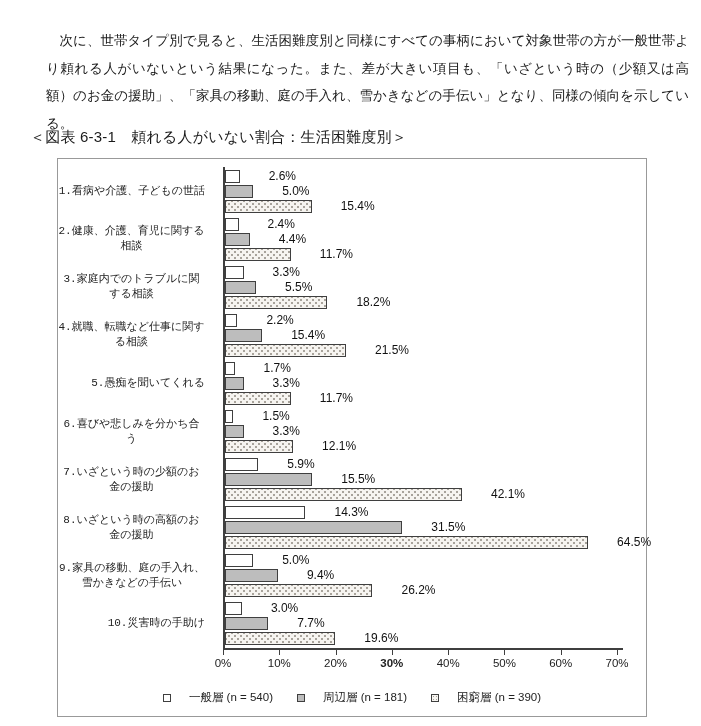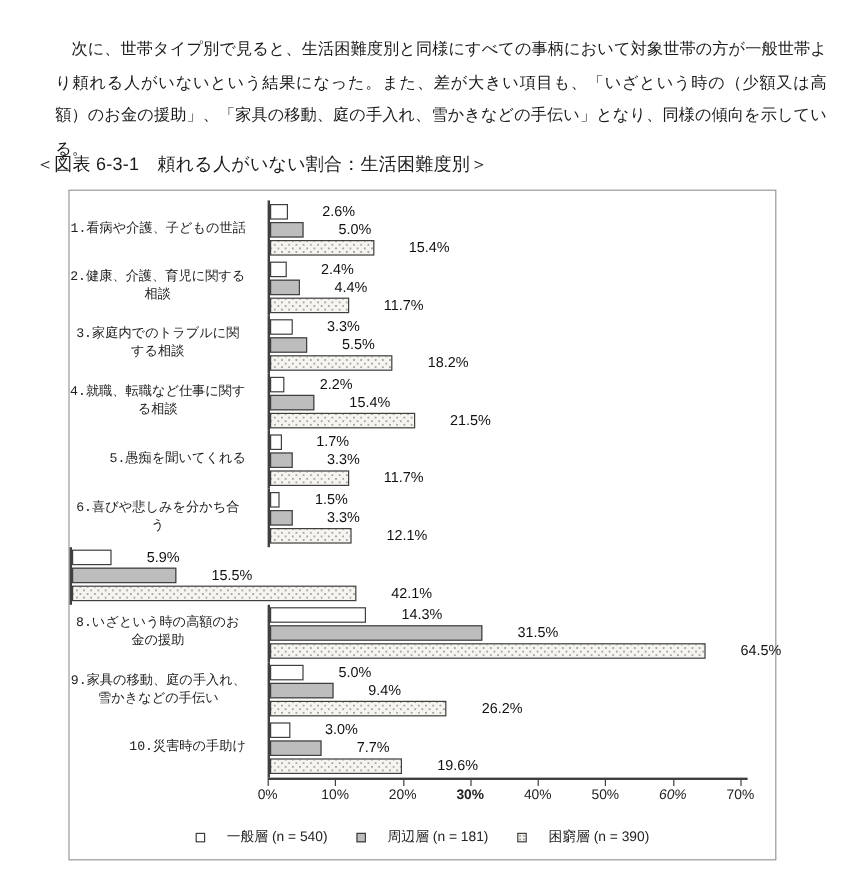--- a/index.html
+++ b/index.html
@@ -196,20 +196,23 @@
             <div class="bar gray" style="width: 4.71429%;"></div>
             <span class="val">3.3%</span>
           </div>
           <div class="bar-line">
             <div class="bar dotted" style="width: 17.2857%;"></div>
             <span class="val">12.1%</span>
           </div>
         </div>
       </div>
       <div class="row">
+        <div class="cat-label">
+          <span>7.いざという時の少額のお金の援助</span>
+        </div>
         <div class="bars">
           <div class="bar-line">
             <div class="bar white" style="width: 8.42857%;"></div>
             <span class="val">5.9%</span>
           </div>
           <div class="bar-line">
             <div class="bar gray" style="width: 22.1429%;"></div>
             <span class="val">15.5%</span>
           </div>
           <div class="bar-line">
@@ -284,21 +287,21 @@
       <div class="tick-label" style="left: 56.2857px;">10%</div>
       <div class="tick" style="left: 112.571px;"></div>
       <div class="tick-label" style="left: 112.571px; text-align: right;">20%</div>
       <div class="tick" style="left: 168.857px;"></div>
       <div class="tick-label" style="left: 168.857px; font-weight: bold;">30%</div>
       <div class="tick" style="left: 225.143px;"></div>
       <div class="tick-label" style="left: 225.143px;">40%</div>
       <div class="tick" style="left: 281.429px;"></div>
       <div class="tick-label" style="left: 281.429px;">50%</div>
       <div class="tick" style="left: 337.714px;"></div>
-      <div class="tick-label" style="left: 337.714px; font-style: italic;">60%</div>
+      <div class="tick-label" style="left: 337.714px;">60%</div>
       <div class="tick" style="left: 394px;"></div>
       <div class="tick-label" style="left: 394px;">70%</div>
     </div>
   <div class="legend">
       <div class="legend-item">
         <div class="swatch white"></div>
         <span>一般層 (n = 540)</span>
       </div>
       <div class="legend-item">
         <div class="swatch gray"></div>

